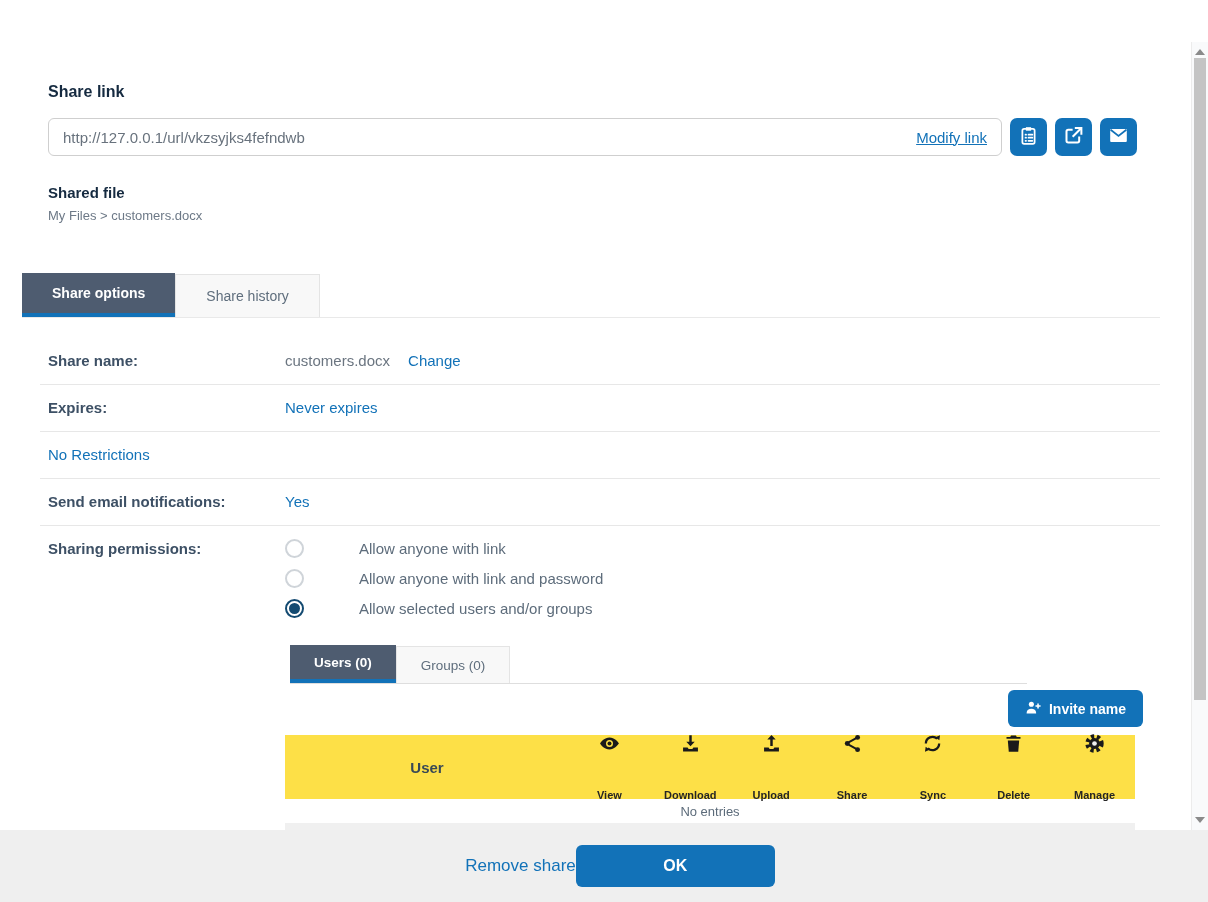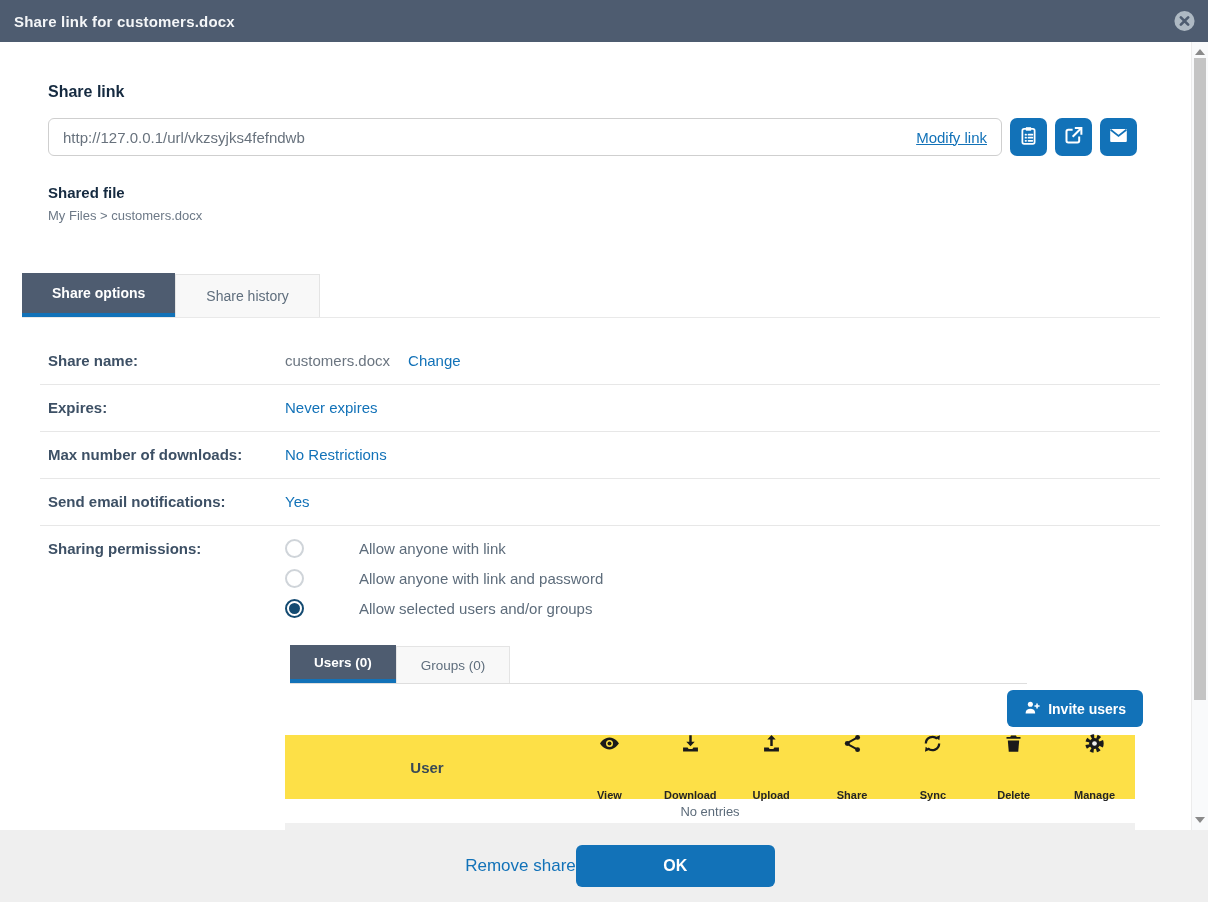--- a/index.html
+++ b/index.html
@@ -92,29 +92,20 @@
             display:flex; align-items:center; justify-content:center; padding:0 16px 0 48px; }
   .remove-share { font-size:17px; color:#1272b8; cursor:pointer; }
   .ok-btn { width:199px; height:42px; border:none; border-radius:6px; background:#1272b8; color:#fff;
             font-family:"Liberation Sans", sans-serif; font-size:16px; font-weight:bold; cursor:pointer; }
 </style>
 </head>
 <body>
 
 <div class="dialog">
 
-  <div class="titlebar">
-    <span class="titlebar-title">Share link for customers.docx</span>
-    <span class="close-btn">
-      <svg viewBox="0 0 24 24" width="23" height="23">
-        <circle cx="12" cy="12" r="10.5" fill="#aeb9c3"></circle>
-        <path d="M8.2 8.2l7.6 7.6M15.8 8.2l-7.6 7.6" stroke="#4e5c70" stroke-width="2.8" stroke-linecap="round"></path>
-      </svg>
-    </span>
-  </div>
 
   <div class="main">
 
     <div class="section-heading heading-sharelink">Share link</div>
 
     <div class="link-row">
       <div class="url-box">
         <span class="url-text">http://127.0.0.1/url/vkzsyjks4fefndwb</span>
         <span class="modify-link">Modify link</span>
       </div>
@@ -166,21 +157,20 @@
           <span class="value-link">Change</span>
         </div>
       </div>
       <div class="srow">
         <div class="srow-label">Expires:</div>
         <div class="srow-value">
           <span class="value-link">Never expires</span>
         </div>
       </div>
       <div class="srow">
-        <div class="srow-label">Max number of downloads:</div>
         <div class="srow-value">
           <span class="value-link">No Restrictions</span>
         </div>
       </div>
       <div class="srow">
         <div class="srow-label">Send email notifications:</div>
         <div class="srow-value">
           <span class="value-link">Yes</span>
         </div>
       </div>
@@ -215,21 +205,21 @@
 
       <div class="invite-row">
         <button class="invite-btn">
           <span>
             <svg viewBox="0 0 24 24" width="17" height="17" fill="currentColor">
               <circle cx="9" cy="7.5" r="3.6"></circle>
               <path d="M2.3 19.5c0-3.6 3.1-5.7 6.7-5.7s6.7 2.1 6.7 5.7v.8H2.3z"></path>
               <path d="M17.3 6.3h2.2v2.5H22v2.2h-2.5v2.5h-2.2V11H14.8V8.8h2.5z"></path>
             </svg>
           </span>
-          <span>Invite users</span>
+          <span>Invite name</span>
         </button>
       </div>
 
       <div class="ptable">
         <div class="ptable-header">
           <div class="col-user">User</div>
 
           <div class="col-perm">
             <span>
               <svg viewBox="0 0 24 24" width="21" height="21" fill="currentColor">

